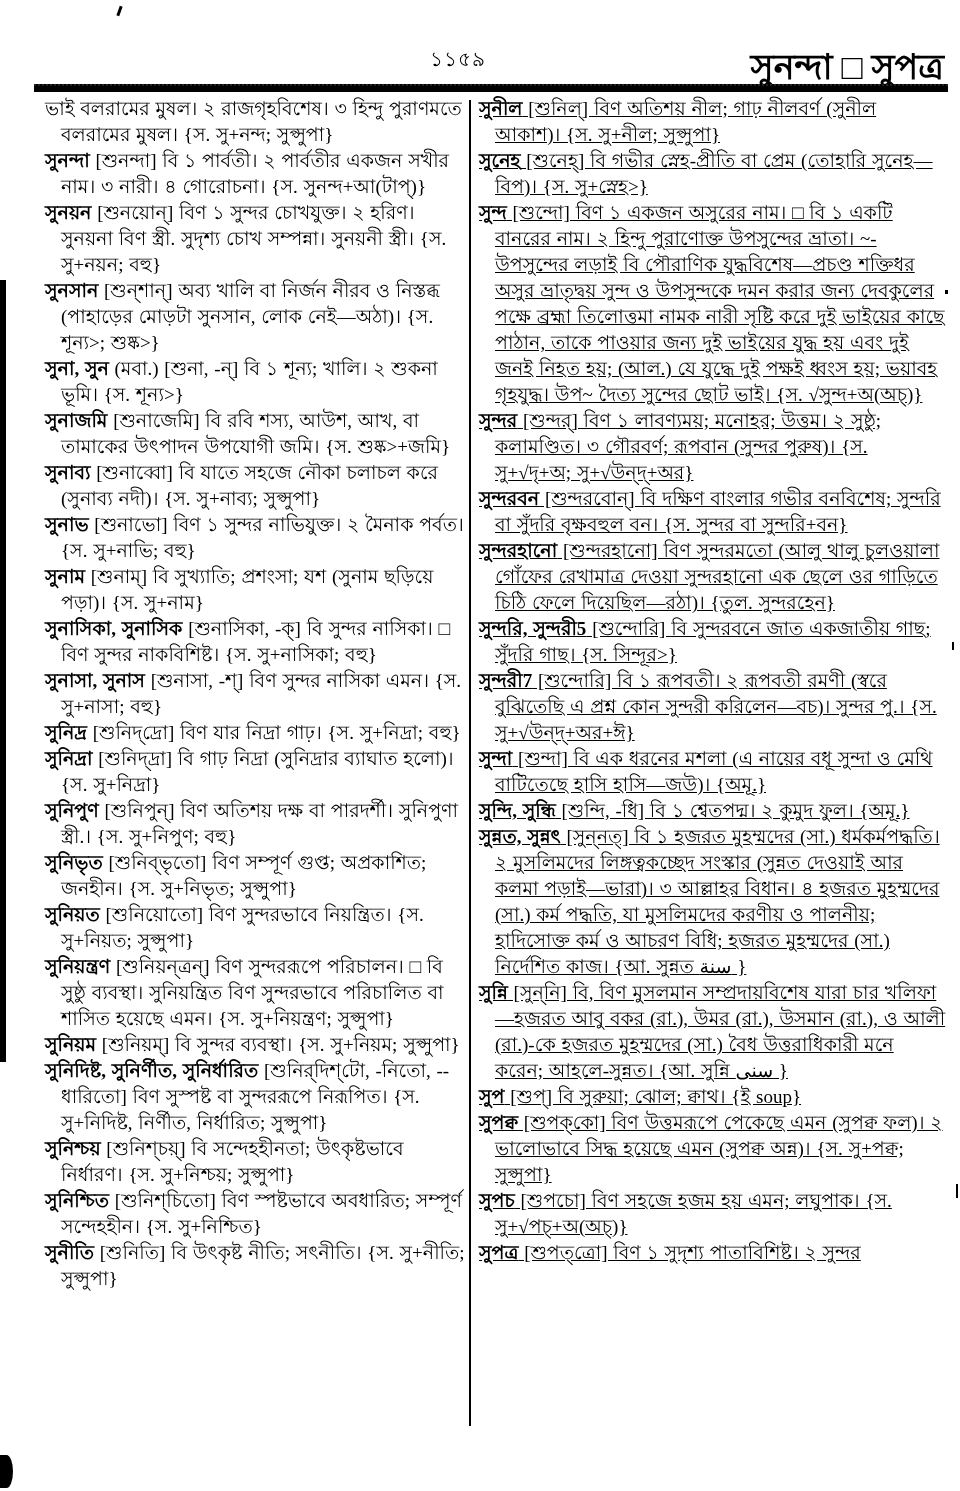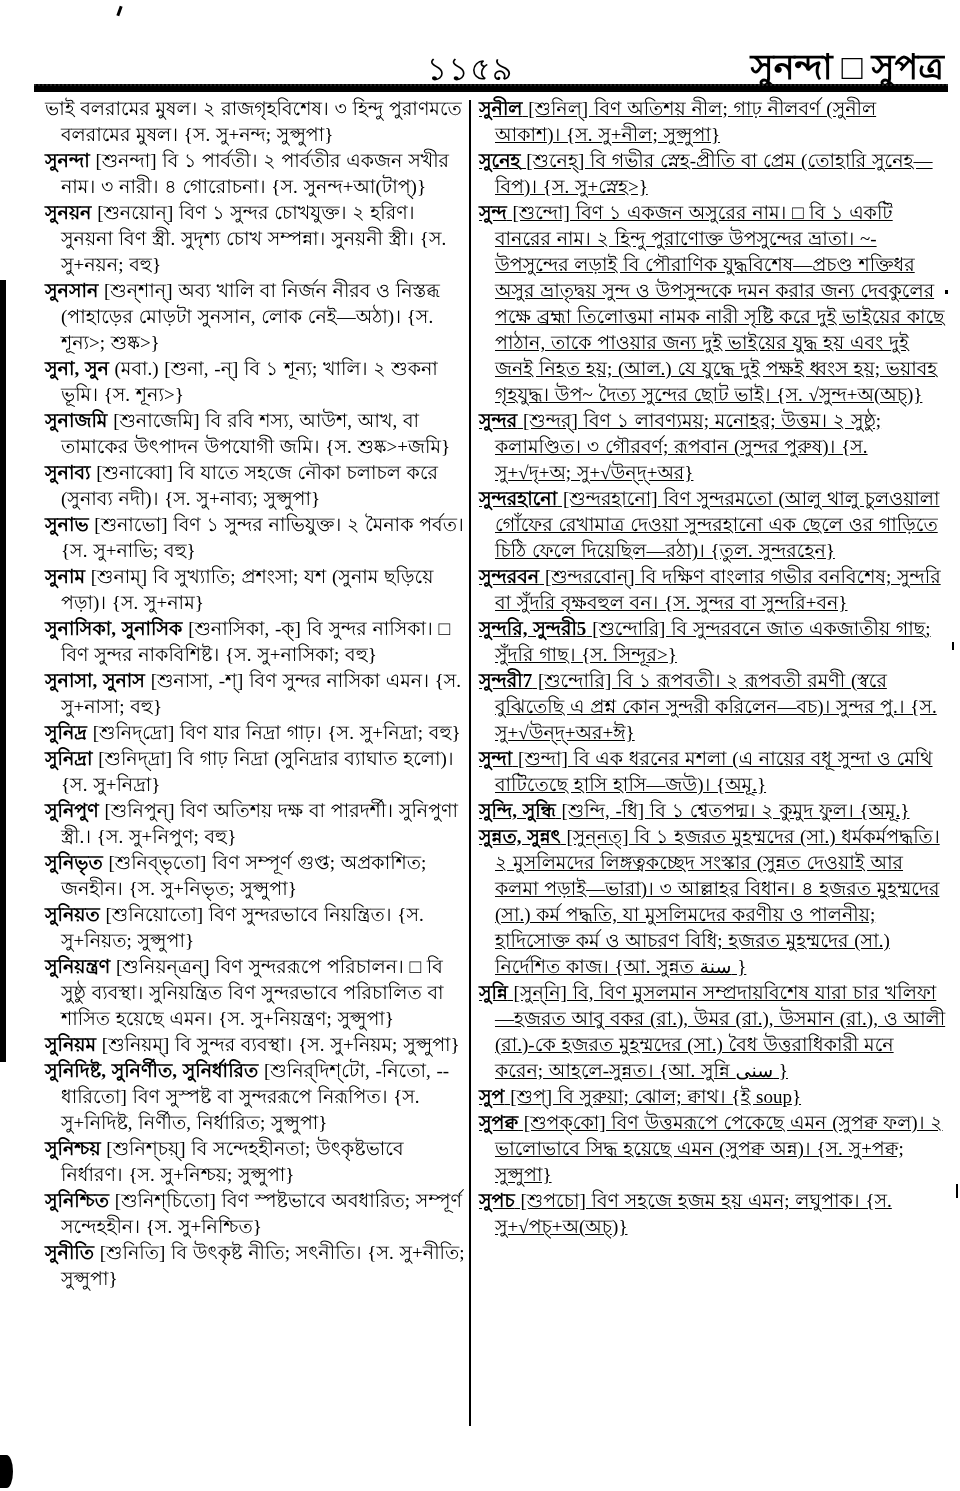--- a/index.html
+++ b/index.html
@@ -20,25 +20,25 @@
   
   .header {
     position: absolute;
     top: 40px;
     left: 0;
     width: 100%;
     height: 44px;
   }
   .page-number {
     position: absolute;
-    left: 400px;
+    left: 388px;
     top: 4px;
     width: 140px;
     text-align: center;
-    font-size: 32px;
+    font-size: 20px;
     letter-spacing: 1px;
   }
   .guide-words {
     position: absolute;
     right: 16px;
     top: 0;
     font-size: 35px;
     font-weight: bold;
     white-space: nowrap;
   }
@@ -152,42 +152,43 @@
 </div>
     <div class="column right">
   <p class="entry"><b class="head">সুনীল</b><span class="body"> [শুনিল্] বিণ অতিশয় নীল; গাঢ় নীলবর্ণ (সুনীল আকাশ)। {স. সু+নীল; সুপ্সুপা}</span></p>
 
   <p class="entry"><b class="head">সুনেহ</b><span class="body"> [শুনেহ্] বি গভীর স্নেহ-প্রীতি বা প্রেম (তোহারি সুনেহ—বিপ)। {স. সু+স্নেহ&gt;}</span></p>
 
   <p class="entry"><b class="head">সুন্দ</b><span class="body"> [শুন্দো] বিণ ১ একজন অসুরের নাম। □ বি ১ একটি বানরের নাম। ২ হিন্দু পুরাণোক্ত উপসুন্দের ভ্রাতা। ~-উপসুন্দের লড়াই বি পৌরাণিক যুদ্ধবিশেষ—প্রচণ্ড শক্তিধর অসুর ভ্রাতৃদ্বয় সুন্দ ও উপসুন্দকে দমন করার জন্য দেবকুলের পক্ষে ব্রহ্মা তিলোত্তমা নামক নারী সৃষ্টি করে দুই ভাইয়ের কাছে পাঠান, তাকে পাওয়ার জন্য দুই ভাইয়ের যুদ্ধ হয় এবং দুই জনই নিহত হয়; (আল.) যে যুদ্ধে দুই পক্ষই ধ্বংস হয়; ভয়াবহ গৃহযুদ্ধ। উপ~ দৈত্য সুন্দের ছোট ভাই। {স. √সুন্দ+অ(অচ্)}</span></p>
 
   <p class="entry"><b class="head">সুন্দর</b><span class="body"> [শুন্দর্] বিণ ১ লাবণ্যময়; মনোহর; উত্তম। ২ সুষ্ঠু; কলামণ্ডিত। ৩ গৌরবর্ণ; রূপবান (সুন্দর পুরুষ)। {স. সু+√দৃ+অ; সু+√উন্দ্+অর}</span></p>
 
+  <p class="entry"><b class="head">সুন্দরবন</b><span class="body"> [শুন্দরবোন্] বি দক্ষিণ বাংলার গভীর বনবিশেষ; সুন্দরি বা সুঁদরি বৃক্ষবহুল বন। {স. সুন্দর বা সুন্দরি+বন}</span></p>
+
   <p class="entry"><b class="head">সুন্দরহানো</b><span class="body"> [শুন্দরহানো] বিণ সুন্দরমতো (আলু থালু চুলওয়ালা গোঁফের রেখামাত্র দেওয়া সুন্দরহানো এক ছেলে ওর গাড়িতে চিঠি ফেলে দিয়েছিল—রঠা)। {তুল. সুন্দরহেন}</span></p>
-
-  <p class="entry"><b class="head">সুন্দরবন</b><span class="body"> [শুন্দরবোন্] বি দক্ষিণ বাংলার গভীর বনবিশেষ; সুন্দরি বা সুঁদরি বৃক্ষবহুল বন। {স. সুন্দর বা সুন্দরি+বন}</span></p>
 
   <p class="entry"><b class="head">সুন্দরি, সুন্দরী5</b><span class="body"> [শুন্দোরি] বি সুন্দরবনে জাত একজাতীয় গাছ; সুঁদরি গাছ। {স. সিন্দূর&gt;}</span></p>
 
   <p class="entry"><b class="head">সুন্দরী7</b><span class="body"> [শুন্দোরি] বি ১ রূপবতী। ২ রূপবতী রমণী (স্বরে বুঝিতেছি এ প্রশ্ন কোন সুন্দরী করিলেন—বচ)। সুন্দর পু.। {স. সু+√উন্দ্+অর+ঈ}</span></p>
 
   <p class="entry"><b class="head">সুন্দা</b><span class="body"> [শুন্দা] বি এক ধরনের মশলা (এ নায়ের বধূ সুন্দা ও মেথি বাটিতেছে হাসি হাসি—জউ)। {অমূ.}</span></p>
 
   <p class="entry"><b class="head">সুন্দি, সুন্ধি</b><span class="body"> [শুন্দি, -ধি] বি ১ শ্বেতপদ্ম। ২ কুমুদ ফুল। {অমূ.}</span></p>
 
   <p class="entry"><b class="head">সুন্নত, সুন্নৎ</b><span class="body"> [সুন্‌নত্] বি ১ হজরত মুহম্মদের (সা.) ধর্মকর্মপদ্ধতি। ২ মুসলিমদের লিঙ্গত্বকচ্ছেদ সংস্কার (সুন্নত দেওয়াই আর কলমা পড়াই—ভারা)। ৩ আল্লাহর বিধান। ৪ হজরত মুহম্মদের (সা.) কর্ম পদ্ধতি, যা মুসলিমদের করণীয় ও পালনীয়; হাদিসোক্ত কর্ম ও আচরণ বিধি; হজরত মুহম্মদের (সা.) নির্দেশিত কাজ। {আ. সুন্নত سنة }</span></p>
 
   <p class="entry"><b class="head">সুন্নি</b><span class="body"> [সুন্‌নি] বি, বিণ মুসলমান সম্প্রদায়বিশেষ যারা চার খলিফা—হজরত আবু বকর (রা.), উমর (রা.), উসমান (রা.), ও আলী (রা.)-কে হজরত মুহম্মদের (সা.) বৈধ উত্তরাধিকারী মনে করেন; আহলে-সুন্নত। {আ. সুন্নি سنى }</span></p>
 
   <p class="entry"><b class="head">সুপ</b><span class="body"> [শুপ্] বি সুরুয়া; ঝোল; ক্বাথ। {ই soup}</span></p>
 
   <p class="entry"><b class="head">সুপক্ব</b><span class="body"> [শুপক্‌কো] বিণ উত্তমরূপে পেকেছে এমন (সুপক্ব ফল)। ২ ভালোভাবে সিদ্ধ হয়েছে এমন (সুপক্ব অন্ন)। {স. সু+পক্ব; সুপ্সুপা}</span></p>
 
   <p class="entry"><b class="head">সুপচ</b><span class="body"> [শুপচো] বিণ সহজে হজম হয় এমন; লঘুপাক। {স. সু+√পচ্+অ(অচ্)}</span></p>
 
+  <p class="entry"><b class="head">সুপত্র</b><span class="body"> [শুপত্‌ত্রো] বিণ ১ সুদৃশ্য পাতাবিশিষ্ট। ২ সুন্দর</span></p>
 </div>
   </div>
 
   <div class="column-divider"></div>
 
   <div class="artifact a-left-strip"></div>
   <div class="artifact a-bottom-blob"></div>
   <div class="artifact a-topleft-tick"></div>
   <div class="artifact a-dot-1"></div>
   <div class="artifact a-dot-2"></div>

